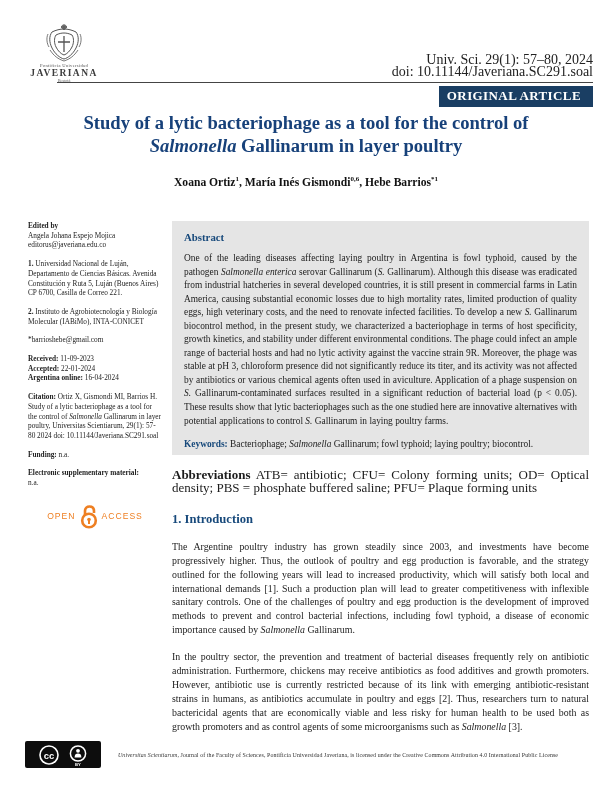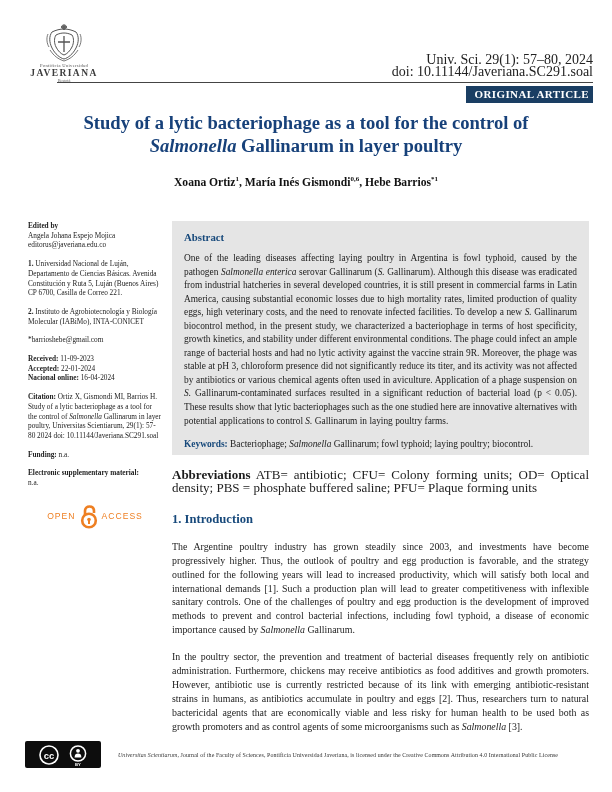--- a/index.html
+++ b/index.html
@@ -10,21 +10,21 @@
     overflow:hidden;
   }
   
   .logo-block { position:absolute; left:20px; top:22px; width:88px; text-align:center; color:#4a4a4a; }
   .logo-block svg { display:block; margin:0 auto; }
   .logo-small { font-size:4.6px; letter-spacing:.3px; color:#555; margin-top:1px; }
   .logo-name { font-size:9.5px; font-weight:bold; letter-spacing:1.4px; color:#3d3d3d; }
   .logo-city { font-size:4.4px; color:#666; }
   .journal-ref { position:absolute; right:19px; top:54px; text-align:right; font-size:14px; line-height:11.5px; color:#222; }
   .header-rule { position:absolute; left:57px; right:19px; top:82px; border-top:1px solid #444; }
-  .badge { position:absolute; right:19px; top:86px; background:#1a3e63; color:#fff; font-weight:bold; font-size:11px; letter-spacing:.4px; padding:2px 4px 3px 8px; }
+  .badge { position:absolute; right:19px; top:86px; background:#1a3e63; color:#fff; font-weight:bold; font-size:13px; letter-spacing:.4px; padding:2px 12px 3px 8px; }
   
   .title { position:absolute; top:111px; left:34px; right:34px; text-align:center; color:#17417a; font-weight:bold; font-size:18.6px; line-height:23px; }
   .authors { position:absolute; top:176px; left:0; width:100%; text-align:center; font-weight:bold; font-size:11.6px; color:#111; }
   sup { font-size:7px; vertical-align:super; line-height:0; }
   
   .columns { position:absolute; top:221px; left:28px; width:561px; display:flex; gap:10px; }
   .sidebar { width:134px; flex:none; font-size:7.3px; line-height:9.7px; color:#222; }
   .sb-block { margin-bottom:9px; }
   .sb-bold { font-weight:bold; }
   .main { flex:1; min-width:0; }
@@ -85,21 +85,21 @@
         <div class="sb-bold">Edited by</div>
         <div>Angela Johana Espejo Mojica</div>
         <div>editorus@javeriana.edu.co</div>
       </div>
       <div class="sb-block"><span class="sb-bold">1.</span><span> Universidad Nacional de Luján, Departamento de Ciencias Básicas. Avenida Constitución y Ruta 5, Luján (Buenos Aires) CP 6700, Casilla de Correo 221.</span></div>
       <div class="sb-block"><span class="sb-bold">2.</span><span> Instituto de Agrobiotecnología y Biología Molecular (IABiMo), INTA-CONICET</span></div>
       <div class="sb-block">*barrioshebe@gmail.com</div>
       <div class="sb-block">
         <div><span class="sb-bold">Received:</span><span> 11-09-2023</span></div>
         <div><span class="sb-bold">Accepted:</span><span> 22-01-2024</span></div>
-        <div><span class="sb-bold">Nacional online:</span><span> 16-04-2024</span></div>
+        <div><span class="sb-bold">Argentina online:</span><span> 16-04-2024</span></div>
       </div>
       <div class="sb-block"><span class="sb-bold">Citation:</span><span> Ortiz X, Gismondi MI, Barrios H. Study of a lytic bacteriophage as a tool for the control of </span><i>Salmonella</i><span> Gallinarum in layer poultry, Universitas Scientiarum, 29(1): 57-80 2024 doi: 10.11144/Javeriana.SC291.soal</span></div>
       <div class="sb-block"><span class="sb-bold">Funding:</span><span> n.a.</span></div>
       <div class="sb-block">
           <div class="sb-bold">Electronic supplementary material:</div>
           <div>n.a.</div>
         </div>
       <div class="oa">
         <span>OPEN</span>
         <svg width="20" height="24" viewBox="0 0 20 24">

